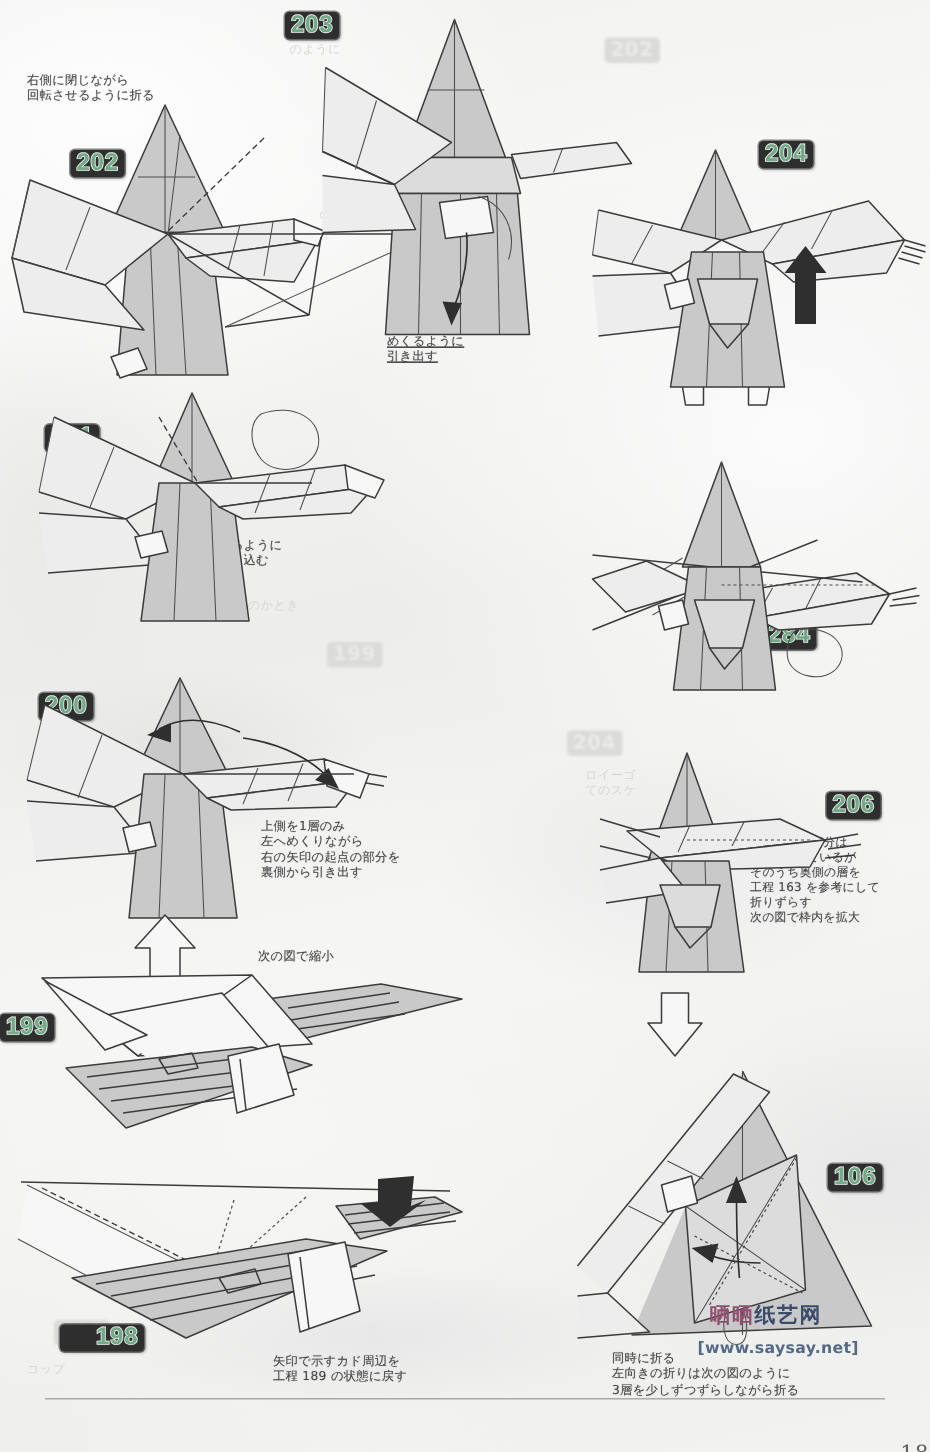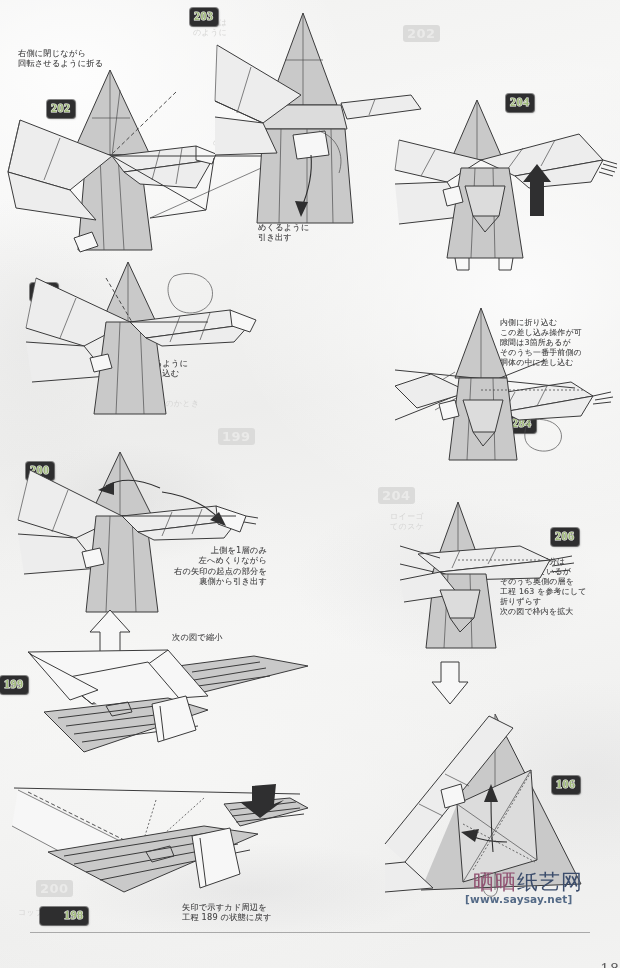--- a/index.html
+++ b/index.html
@@ -39,43 +39,43 @@
   .jtext.sm{font-size:7.9px;line-height:9.9px;}
 
   
   .badge{
     position:absolute;display:flex;align-items:center;justify-content:center;
     background:#2e2e30;border-radius:3px;
     padding:1px 4px 2px 4px;
     box-shadow:0 0 0 1px rgba(40,40,42,.55), 1px 1px 2px rgba(0,0,0,.3);
   }
   .badge span{
-    font-family:Liberation Serif, serif;
-    font-weight:bold;font-size:12px;line-height:15px;letter-spacing:.5px;
-    color:#84cc16;
+    font-family:Liberation Sans, sans-serif;
+    font-weight:bold;font-size:16px;line-height:15px;letter-spacing:.5px;
+    color:#22c55e;
     -webkit-text-stroke:1.15px #efefef;
     paint-order:stroke fill;
     text-shadow:0 0 1px #dcdcdc;
   }
 
   
   .ghost{
     position:absolute;color:#d6d5d2;font-size:8px;line-height:10px;
     white-space:pre-line;letter-spacing:.4px;
     filter:blur(.5px);user-select:none;
   }
   .ghostbadge{
     position:absolute;background:#dcdbd8;border-radius:3px;padding:1px 4px;
     color:#ebeae7;font-weight:bold;font-size:13px;letter-spacing:.5px;
     filter:blur(.6px);
   }
 
   
   .wm-cn{
-    position:absolute;font-weight:normal;font-size:21px;letter-spacing:1px;
+    position:absolute;font-weight:bold;font-size:14px;letter-spacing:1px;
     white-space:nowrap;
   }
   .wm-cn .a{color:#e8348f;}
   .wm-cn .b{color:#1d4fa8;}
   .wm-url{
     position:absolute;color:#2f6fc0;font-size:10.5px;font-weight:bold;
     letter-spacing:.2px;white-space:nowrap;
     font-family:"DejaVu Sans","Liberation Sans",sans-serif;
   }
 
@@ -158,21 +158,21 @@
     <polygon class="fill-w" points="74,178 92,172 98,186 80,192"></polygon>
     <path class="ln" d="M74,178 L92,172 L98,186 L80,192 Z"></path>
 
     <path class="ln-d" d="M176,32 L110,96"></path>
     <path class="ln-t" d="M120,30 L112,96"></path>
   </svg>
 
   <div class="badge" style="left:190px;top:8px;">
       <span>203</span>
     </div>
-  <div class="jtext" style="left:258px;top:222px;">めくるように
+  <div class="jtext" style="left:258px;top:222px;text-decoration:underline;">めくるように
 引き出す</div>
 
   <svg class="fig" style="left:215px;top:5px;" width="210" height="230" viewBox="0 0 210 230">
 
     <polygon class="fill-a" points="88,8 122,100 54,100"></polygon>
     <path class="ln" d="M88,8 L122,100 L54,100 Z"></path>
     <path class="ln-t" d="M88,8 L88,100 M70,55 L108,55"></path>
 
     <polygon class="fill-c" points="50,100 126,100 132,124 44,124"></polygon>
     <path class="ln" d="M50,100 L126,100 L132,124 L44,124 Z"></path>
@@ -273,25 +273,20 @@
 
     <path class="ln-t" d="M154,18 C176,10 196,22 192,40 C188,56 164,60 154,48 C146,38 146,24 154,18 Z"></path>
 
     <path class="ln-d" d="M86,20 L112,64"></path>
     <path class="ln" d="M110,64 L188,64"></path>
 
     <polygon class="fill-w" points="70,100 88,96 92,110 74,114"></polygon>
     <path class="ln" d="M70,100 L88,96 L92,110 L74,114 Z"></path>
   </svg>
 
-  <div class="jtext sm" style="left:500px;top:318px;">内側に折り込む
-この差し込み操作が可
-隙間は3箇所あるが
-そのうち一番手前側の
-胴体の中に差し込む</div>
   <div class="badge" style="left:508px;top:415px;">
       <span>284</span>
     </div>
 
   <svg class="fig" style="left:395px;top:300px;" width="225" height="190" viewBox="0 0 225 190">
 
     <polygon class="fill-a" points="86,8 112,78 60,78"></polygon>
     <path class="ln" d="M86,8 L112,78 L60,78 Z"></path>
     <path class="ln-t" d="M86,8 L86,78"></path>
 
@@ -319,21 +314,21 @@
     <path class="ln" d="M44,104 L60,100 L64,116 L48,120 Z"></path>
 
     <path class="ln-dd" d="M86,90 L190,90"></path>
 
     <path class="ln-t" d="M136,120 C160,116 172,132 164,144 C156,156 132,152 130,138 C129,130 132,122 136,120 Z"></path>
   </svg>
 
   <div class="badge" style="left:26px;top:462px;">
       <span>200</span>
     </div>
-  <div class="jtext" style="left:174px;top:545px;text-align:right;">上側を1層のみ
+  <div class="jtext" style="left:174px;top:545px;">上側を1層のみ
 左へめくりながら
 右の矢印の起点の部分を
 裏側から引き出す</div>
   <div class="jtext" style="left:172px;top:632px;">次の図で縮小</div>
 
   <svg class="fig" style="left:10px;top:440px;" width="280" height="180" viewBox="0 0 280 180">
 
     <polygon class="fill-a" points="110,12 142,76 80,76"></polygon>
     <path class="ln" d="M110,12 L142,76 L80,76 Z"></path>
     <path class="ln-t" d="M110,12 L110,76"></path>
@@ -442,21 +437,21 @@
     <path class="ln" d="M36,64 L160,50 L200,62 L76,104 Z"></path>
     <path class="ln" d="M50,70 L164,56 M58,78 L172,64 M66,86 L180,72 M74,94 L190,78"></path>
 
     <polygon class="fill-w" points="144,56 178,48 188,82 150,94"></polygon>
     <path class="ln" d="M144,56 L178,48 L188,82 L150,94 Z"></path>
     <path class="ln" d="M152,58 L156,92"></path>
 
     <path class="ln" d="M98,58 L120,54 L124,64 L104,68 Z"></path>
   </svg>
 
-  <div class="badge" style="left:40px;top:907px;padding-left:24px;">
+  <div class="badge" style="left:40px;top:883px;padding-left:24px;">
       <span>198</span>
     </div>
   <div class="jtext" style="left:150px;top:902px;margin-left:32px;">矢印で示すカド周辺を
 工程 189 の状態に戻す</div>
 
   <svg class="fig" style="left:8px;top:782px;" width="300" height="120" viewBox="0 0 300 120">
 
     <path class="ln" d="M6,6 L292,12"></path>
 
     <path class="ln-d" d="M20,10 L140,70"></path>
@@ -478,20 +473,23 @@
     <path class="ln" d="M192,56 L198,104"></path>
 
     <path class="ln" d="M138,70 L162,64 L166,74 L144,80 Z"></path>
 
     <polygon class="arrow-k" points="244,4 268,2 266,22 276,18 252,36 232,20 244,20"></polygon>
   </svg>
 
   <div class="badge" style="left:552px;top:776px;">
       <span>106</span>
     </div>
+  <div class="jtext" style="left:408px;top:900px;">同時に折る
+左向きの折りは次の図のように
+3層を少しずつずらしながら折る</div>
 
   <svg class="fig" style="left:385px;top:712px;" width="235" height="190" viewBox="0 0 235 190">
 
     <polygon class="fill-a" points="110,2 196,172 36,178"></polygon>
     <path class="ln" d="M110,2 L196,172 L36,178"></path>
     <path class="ln-t" d="M110,2 L110,178 M80,92 L140,92"></path>
 
     <polygon class="fill-b" points="0,132 104,4 128,16 20,150"></polygon>
     <path class="ln" d="M0,132 L104,4 L128,16 L20,150"></path>
     <path class="ln-t" d="M34,92 L58,104 M60,62 L84,74"></path>

